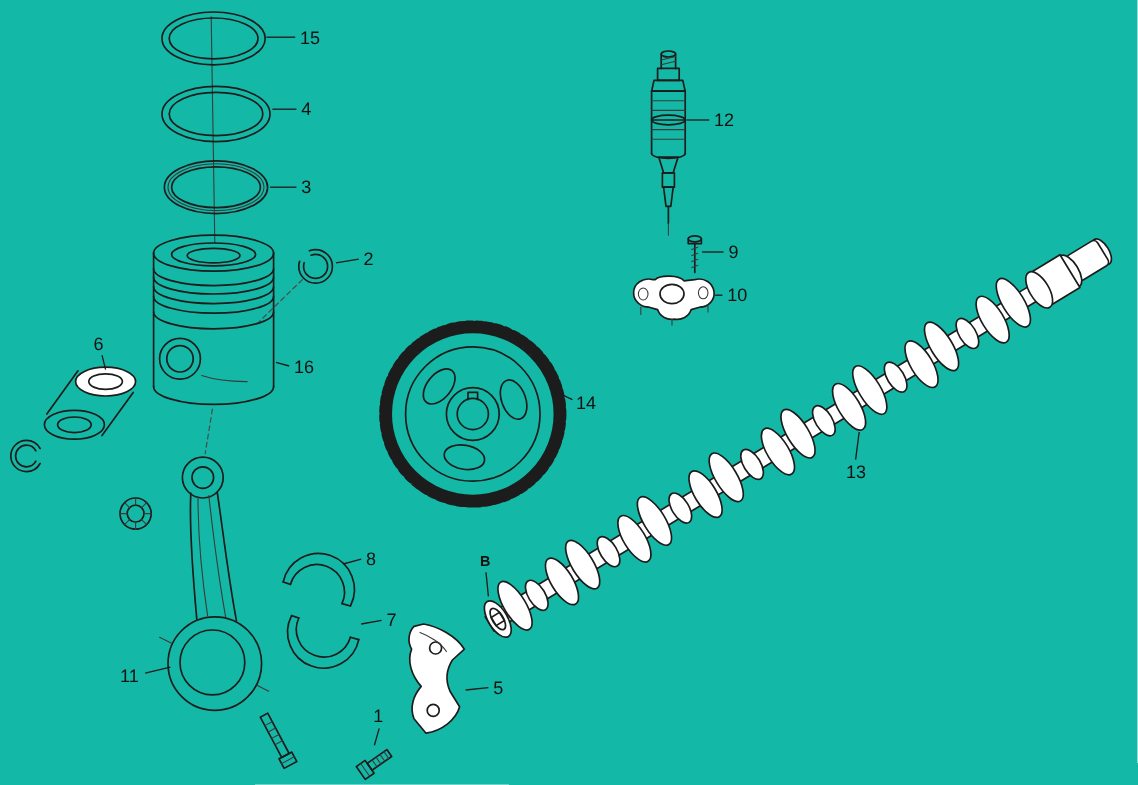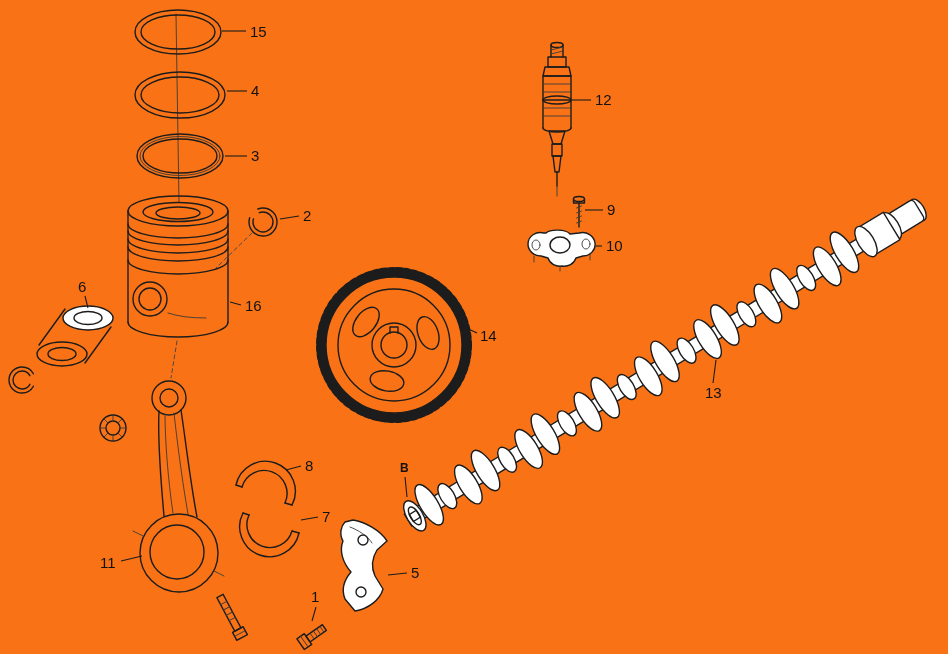--- a/index.html
+++ b/index.html
@@ -1,17 +1,17 @@
 <!DOCTYPE html>
 <html><head>
 <meta charset="utf-8">
 <style>
   html,body{margin:0;padding:0;background:#ffffff;}
   body{width:948px;height:654px;overflow:hidden;font-family:"Liberation Sans",sans-serif;}
-  #stage{position:relative;width:948px;height:654px;background:#f97316;}
+  #stage{position:relative;width:948px;height:654px;background:#14b8a6;}
   svg{display:block;}
   .art *{fill:none;stroke:#1c1c1c;stroke-width:1.4;stroke-linecap:round;stroke-linejoin:round;}
   .art .fill{fill:#ffffff;}
   .art .thin{stroke-width:0.9;stroke:#3a3a3a;}
   .art .dash{stroke-dasharray:4 3;stroke-width:1;stroke:#4a4a4a;}
   .art .teeth{stroke-width:10;stroke-dasharray:4.2 3.5;}
   .leader{stroke:#1c1c1c;stroke-width:1.1;fill:none;}
   .callout{fill:#121212;stroke:none;font:15px "Liberation Sans",sans-serif;}
   .annotation{fill:#121212;stroke:none;font:bold 12px "Liberation Sans",sans-serif;}
 </style>

